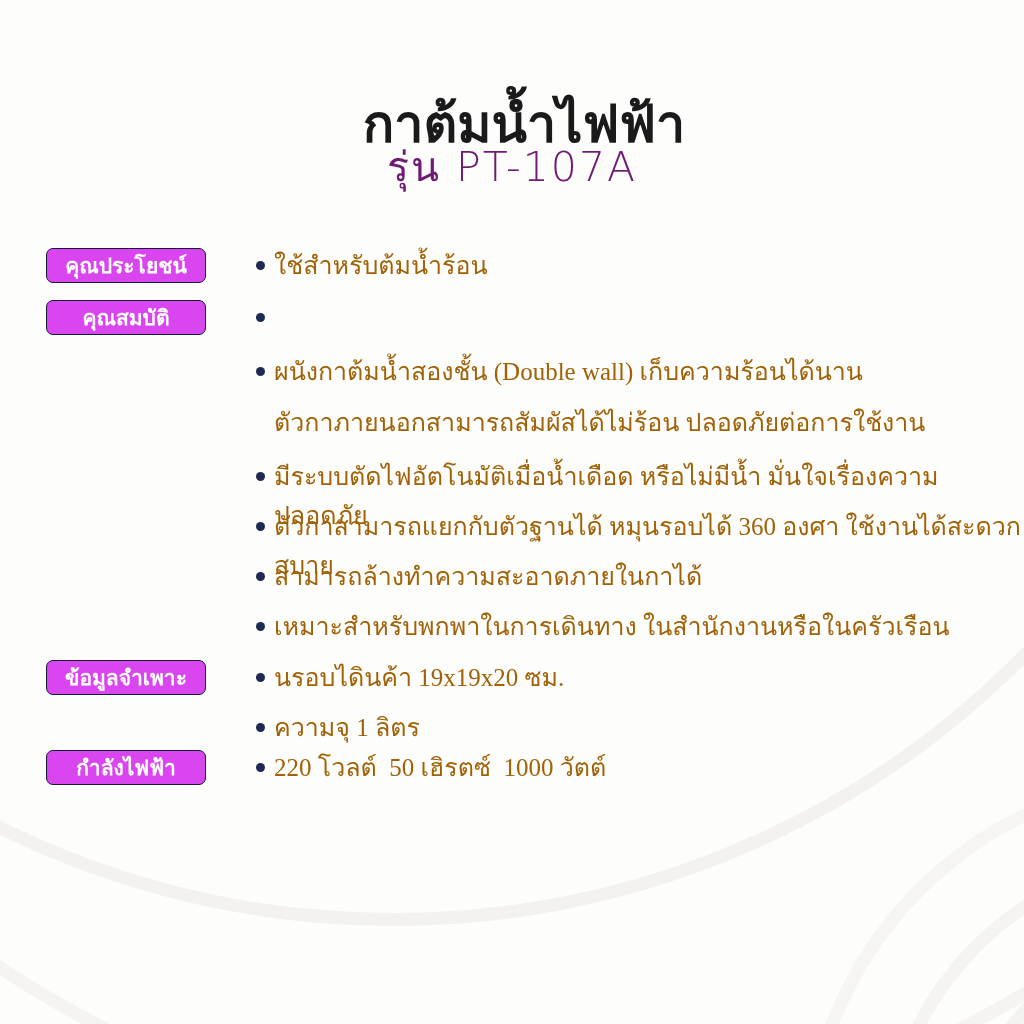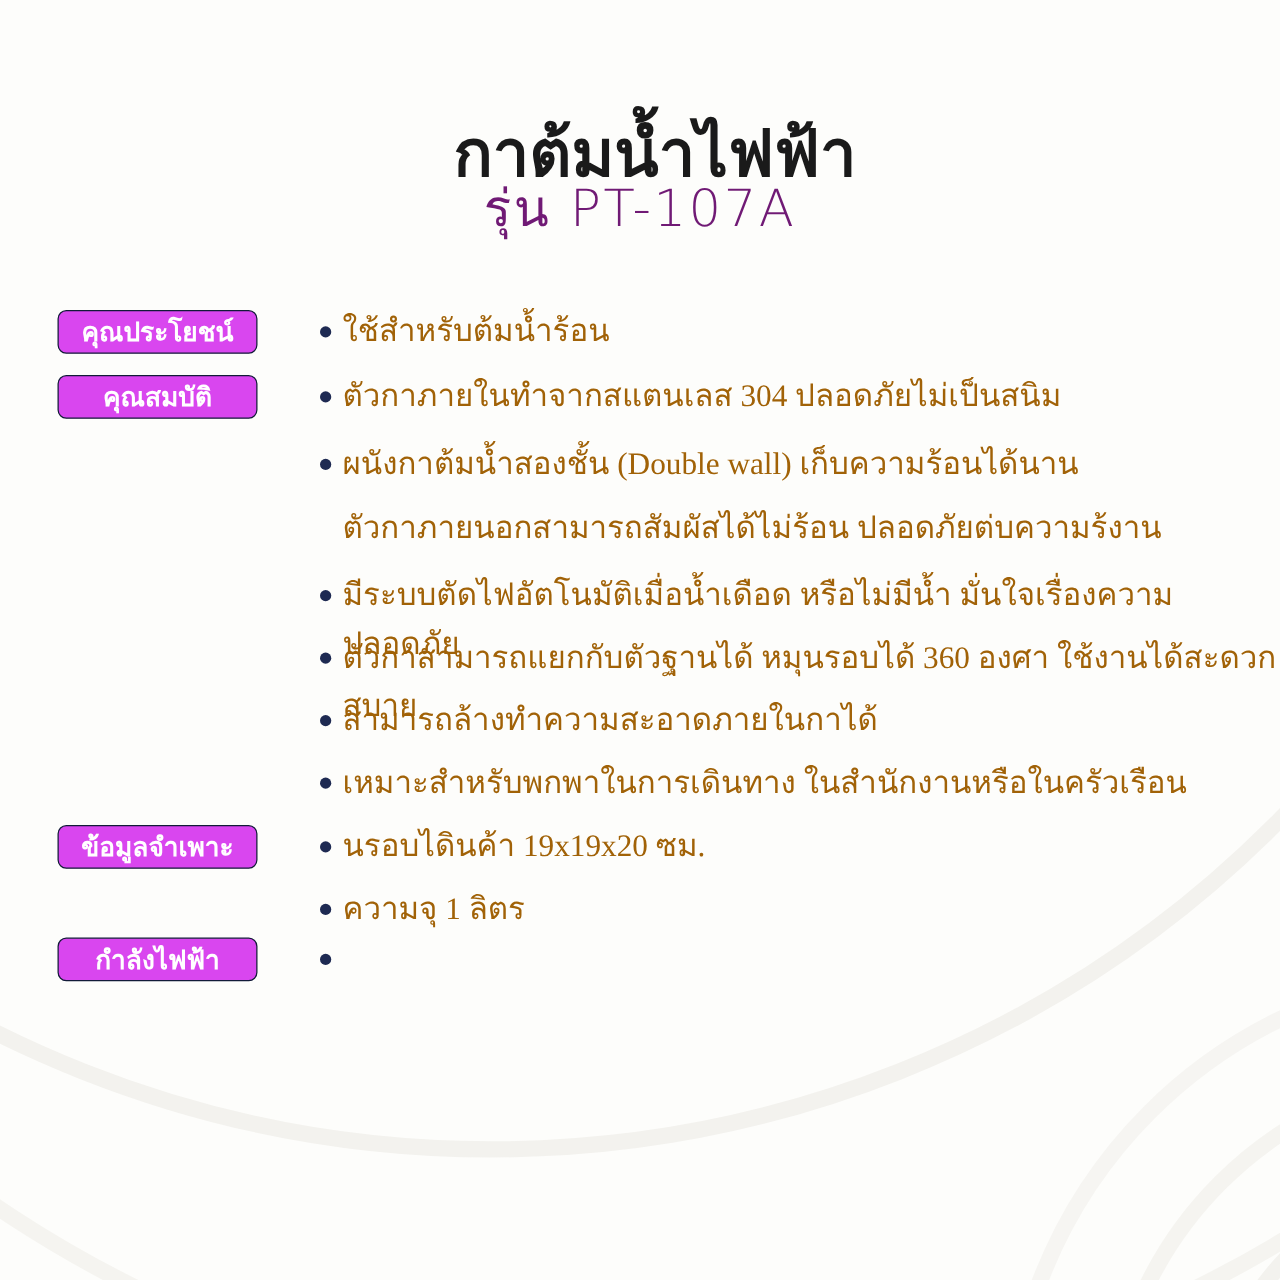--- a/index.html
+++ b/index.html
@@ -104,30 +104,29 @@
 
   <div class="row" style="top:246px">
     <div class="label-box">คุณประโยชน์</div>
     <span class="dot"></span>
     <span class="text">ใช้สำหรับต้มน้ำร้อน</span>
   </div>
 
   <div class="row" style="top:298px">
     <div class="label-box">คุณสมบัติ</div>
     <span class="dot"></span>
-    <span class="text">ตัวกาภายในทำจากสแตนเลส 304 ปลอดภัยไม่เป็นสนิม</span>
   </div>
 
   <div class="row" style="top:352px">
     <span class="dot"></span>
     <span class="text">ผนังกาต้มน้ำสองชั้น (Double wall) เก็บความร้อนได้นาน</span>
   </div>
 
   <div class="row" style="top:403px">
-    <span class="text">ตัวกาภายนอกสามารถสัมผัสได้ไม่ร้อน ปลอดภัยต่บความร้งาน</span>
+    <span class="text">ตัวกาภายนอกสามารถสัมผัสได้ไม่ร้อน ปลอดภัยต่อการใช้งาน</span>
   </div>
 
   <div class="row" style="top:457px">
     <span class="dot"></span>
     <span class="text">มีระบบตัดไฟอัตโนมัติเมื่อน้ำเดือด หรือไม่มีน้ำ มั่นใจเรื่องความปลอดภัย</span>
   </div>
 
   <div class="row" style="top:507px">
     <span class="dot"></span>
     <span class="text">ตัวกาสามารถแยกกับตัวฐานได้ หมุนรอบได้ 360 องศา ใช้งานได้สะดวกสบาย</span>
@@ -150,15 +149,16 @@
   </div>
 
   <div class="row" style="top:708px">
     <span class="dot"></span>
     <span class="text">ความจุ 1 ลิตร</span>
   </div>
 
   <div class="row" style="top:748px">
     <div class="label-box">กำลังไฟฟ้า</div>
     <span class="dot"></span>
+    <span class="text">220 โวลต์  50 เฮิรตซ์  1000 วัตต์</span>
   </div>
 
 </div>
 
 </body></html>

